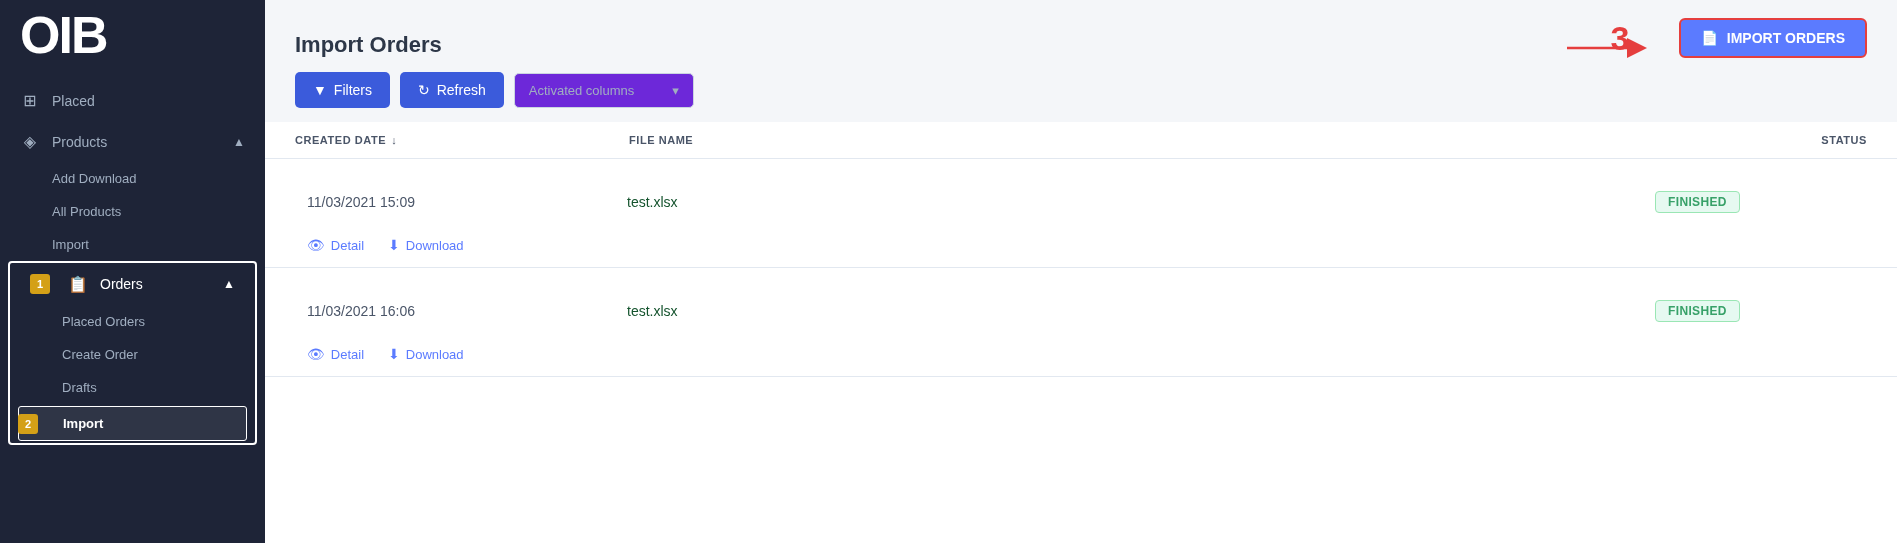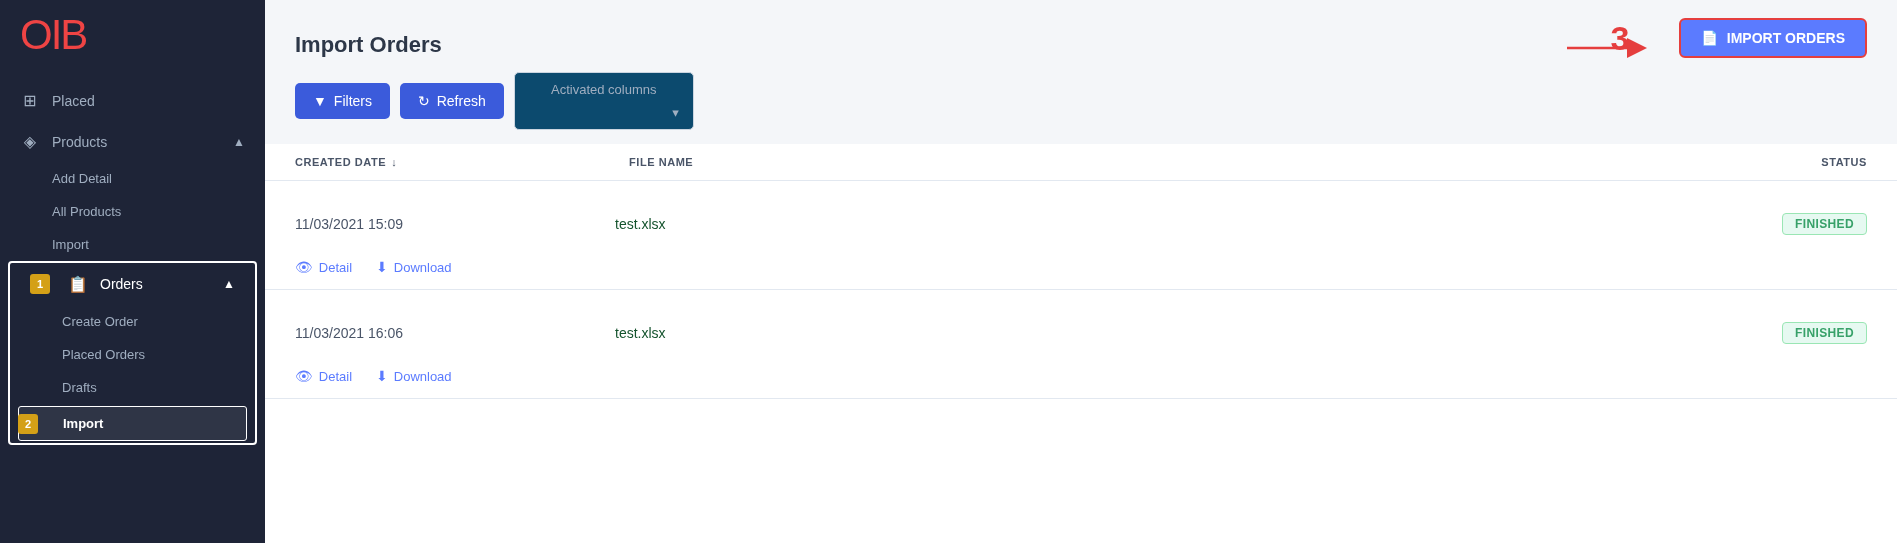--- a/index.html
+++ b/index.html
@@ -16,23 +16,23 @@
       height: 100%;
     }
     .sidebar-logo {
       padding: 10px 20px 10px 20px;
       background: #1e2437;
       display: flex;
       align-items: center;
       height: 70px;
     }
     .sidebar-logo span {
-      font-size: 42px;
-      font-weight: 400;
-      color: #ef4444;
+      font-size: 52px;
+      font-weight: 700;
+      color: #ffffff;
       letter-spacing: -2px;
     }
     .sidebar-nav {
       flex: 1;
       overflow-y: auto;
       padding: 10px 0;
     }
     .nav-item {
       display: flex;
       align-items: center;
@@ -155,27 +155,26 @@
       display: flex;
       align-items: center;
       gap: 7px;
     }
     .select-columns {
       border: 1.5px solid #cbd5e0;
       border-radius: 5px;
       padding: 9px 14px;
       font-size: 13px;
       color: #a0aec0;
-      background: #0c4a6e;
+      background: #6d28d9;
       cursor: pointer;
       display: flex;
       align-items: center;
       gap: 8px;
       min-width: 180px;
-      flex-direction: column;
     }
     .select-columns .caret { margin-left: auto; }
 
     
     .table-container {
       flex: 1;
       background: #fff;
       margin: 0 0 0 0;
       overflow-y: auto;
     }
@@ -202,34 +201,34 @@
       font-size: 14px;
       color: #4a5568;
       display: flex;
       align-items: center;
     }
     .table-cell.file-link {
       color: #14532d;
       font-weight: 500;
     }
     .table-cell.status-cell {
-      justify-content: flex-end;
+      justify-content: flex-start;
     }
     .status-badge {
       background: #e6f9f1;
       color: #38a169;
       border: 1px solid #9ae6b4;
       border-radius: 4px;
       padding: 3px 12px;
       font-size: 12px;
       font-weight: 600;
       letter-spacing: 0.03em;
     }
     .table-row-wrapper {
-      padding: 0 30px;
+      padding: 0 42px;
       border-bottom: 1.5px solid #e2e8f0;
     }
     .row-top {
       display: grid;
       grid-template-columns: 320px 1fr 200px;
       padding-top: 14px;
     }
     .row-bottom {
       padding: 6px 0 14px 0;
       display: flex;
@@ -260,41 +259,41 @@
       <span class="icon">⊞</span>
       <span class="label">Placed</span>
     </div>
 
     <div class="nav-item">
       <span class="icon">◈</span>
       <span class="label">Products</span>
       <span class="chevron">▲</span>
     </div>
     <div class="nav-sub-item">
-      <span>Add Detail</span>
+      <span>Add Download</span>
     </div>
     <div class="nav-sub-item">
       <span>All Products</span>
     </div>
     <div class="nav-sub-item">
       <span>Import</span>
     </div>
 
     <div class="nav-section-orders">
       <div class="nav-item active">
         <span class="marker">1</span>
         <span class="icon">📋</span>
         <span class="label">Orders</span>
         <span class="chevron">▲</span>
       </div>
       <div class="nav-sub-item">
+        <span>Placed Orders</span>
+      </div>
+      <div class="nav-sub-item">
         <span>Create Order</span>
-      </div>
-      <div class="nav-sub-item">
-        <span>Placed Orders</span>
       </div>
       <div class="nav-sub-item">
         <span>Drafts</span>
       </div>
       <div style="position:relative; display:flex; align-items:center;">
         <span class="marker" style="position:absolute; left:8px; z-index:1;">2</span>
         <div class="nav-sub-item active-import" style="flex:1;">
           <span>Import</span>
         </div>
       </div>

